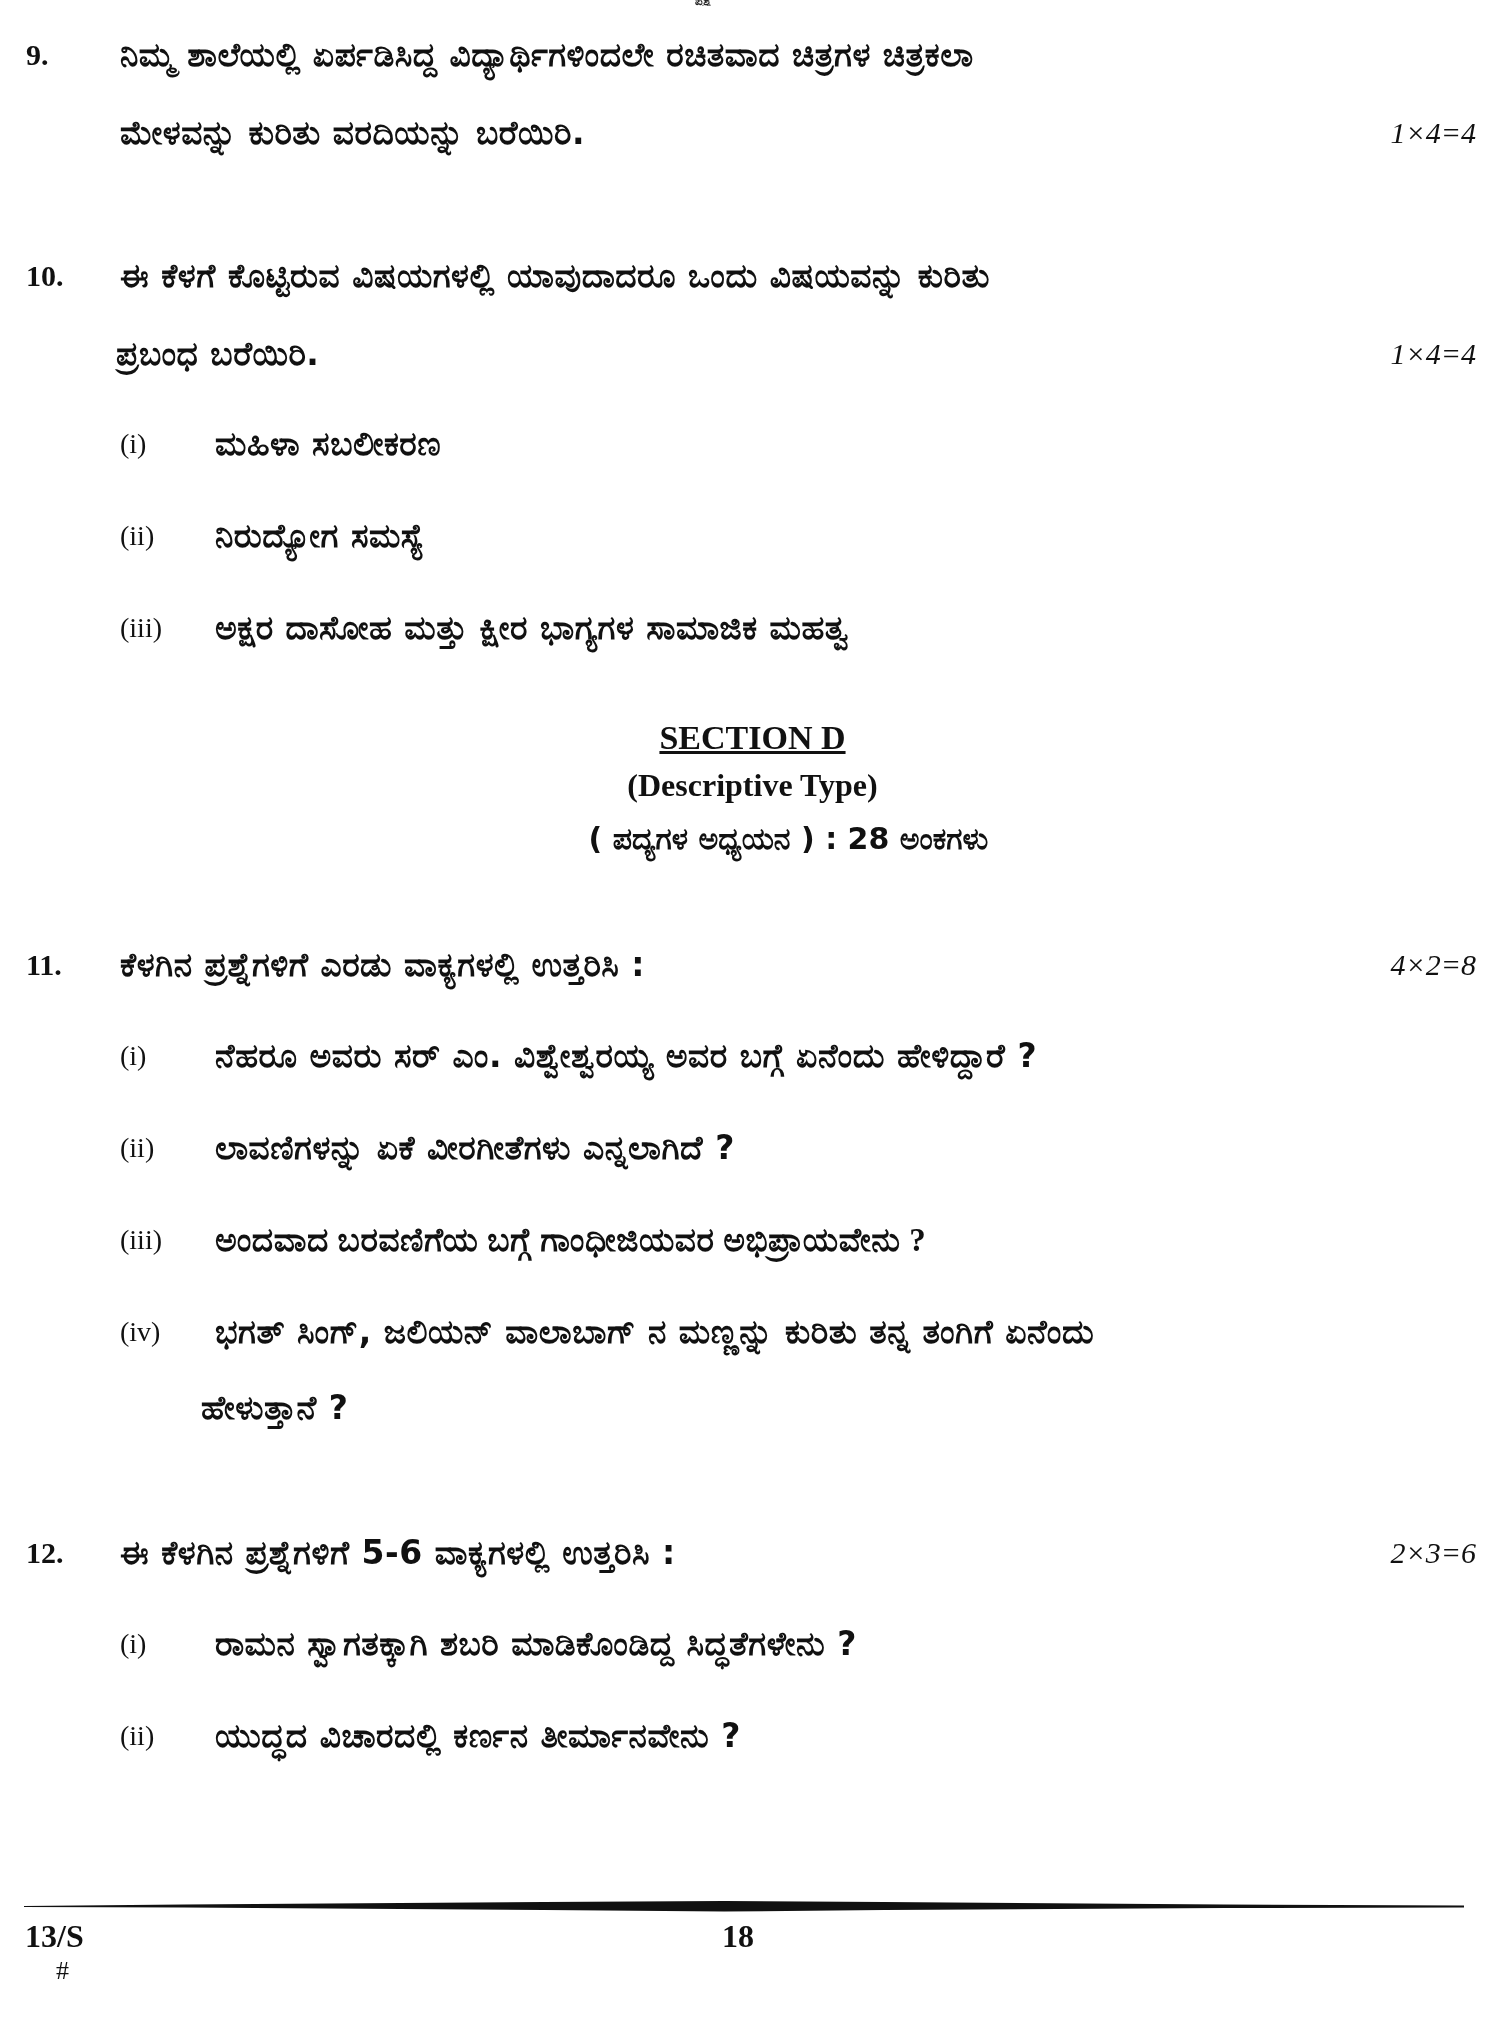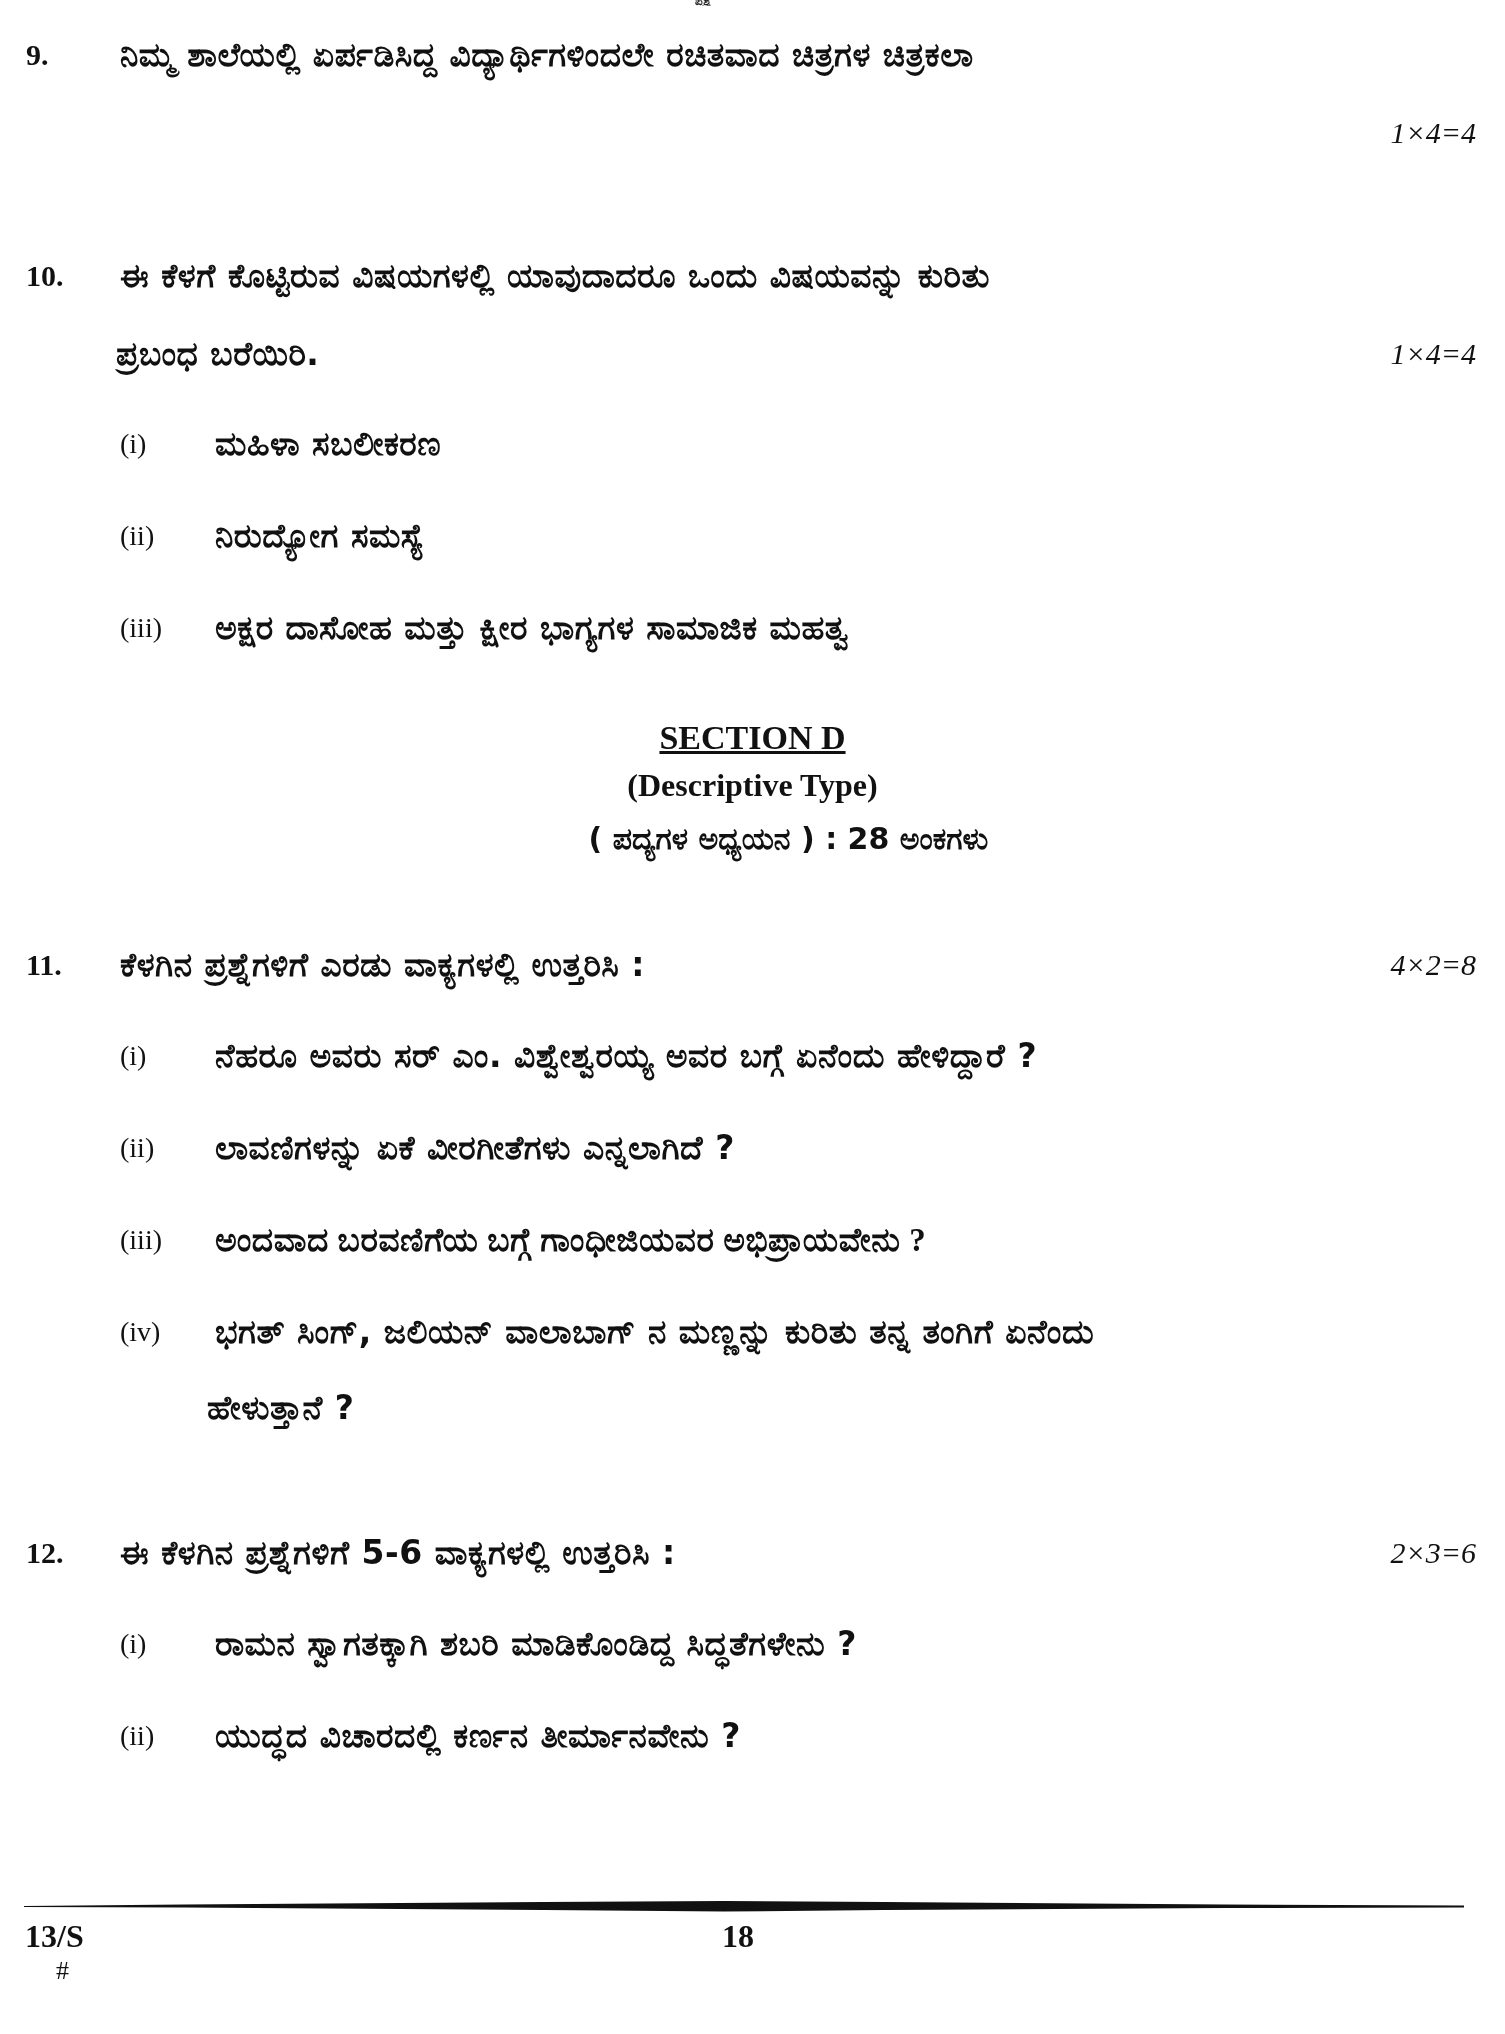--- a/index.html
+++ b/index.html
@@ -114,20 +114,21 @@
 
 <div class="page">
 
   <div class="top-fragment">ಪ್ರಶ್ನೆ</div>
 
   <div class="q-line" style="top:25px;">
     <span class="q-num">9.</span>
     <span class="kn" style="left:120px;">ನಿಮ್ಮ ಶಾಲೆಯಲ್ಲಿ ಏರ್ಪಡಿಸಿದ್ದ ವಿದ್ಯಾರ್ಥಿಗಳಿಂದಲೇ ರಚಿತವಾದ ಚಿತ್ರಗಳ ಚಿತ್ರಕಲಾ</span>
   </div>
   <div class="q-line" style="top:103px;">
+    <span class="kn" style="left:120px;">ಮೇಳವನ್ನು ಕುರಿತು ವರದಿಯನ್ನು ಬರೆಯಿರಿ.</span>
     <span class="marks">1×4=4</span>
   </div>
 
   <div class="q-line" style="top:246px;">
     <span class="q-num">10.</span>
     <span class="kn" style="left:120px;">ಈ ಕೆಳಗೆ ಕೊಟ್ಟಿರುವ ವಿಷಯಗಳಲ್ಲಿ ಯಾವುದಾದರೂ ಒಂದು ವಿಷಯವನ್ನು ಕುರಿತು</span>
   </div>
   <div class="q-line" style="top:324px;">
     <span class="kn" style="left:116px;">ಪ್ರಬಂಧ ಬರೆಯಿರಿ.</span>
     <span class="marks">1×4=4</span>
@@ -164,21 +165,21 @@
   </div>
   <div class="q-line" style="top:1210px;">
     <span class="sub-label">(iii)</span>
     <span class="kn" style="left:215px;font-family:Liberation Serif, serif;">ಅಂದವಾದ ಬರವಣಿಗೆಯ ಬಗ್ಗೆ ಗಾಂಧೀಜಿಯವರ ಅಭಿಪ್ರಾಯವೇನು ?</span>
   </div>
   <div class="q-line" style="top:1302px;text-align:right;">
     <span class="sub-label">(iv)</span>
     <span class="kn" style="left:215px;">ಭಗತ್ ಸಿಂಗ್, ಜಲಿಯನ್ ವಾಲಾಬಾಗ್ ನ ಮಣ್ಣನ್ನು ಕುರಿತು ತನ್ನ ತಂಗಿಗೆ ಏನೆಂದು</span>
   </div>
   <div class="q-line" style="top:1378px;">
-    <span class="kn" style="left:207px;">ಹೇಳುತ್ತಾನೆ ?</span>
+    <span class="kn" style="left:201px;">ಹೇಳುತ್ತಾನೆ ?</span>
   </div>
 
   <div class="q-line" style="top:1523px;">
     <span class="q-num">12.</span>
     <span class="kn" style="left:120px;">ಈ ಕೆಳಗಿನ ಪ್ರಶ್ನೆಗಳಿಗೆ 5-6 ವಾಕ್ಯಗಳಲ್ಲಿ ಉತ್ತರಿಸಿ :</span>
     <span class="marks">2×3=6</span>
   </div>
   <div class="q-line" style="top:1614px;">
     <span class="sub-label">(i)</span>
     <span class="kn" style="left:215px;">ರಾಮನ ಸ್ವಾಗತಕ್ಕಾಗಿ ಶಬರಿ ಮಾಡಿಕೊಂಡಿದ್ದ ಸಿದ್ಧತೆಗಳೇನು ?</span>

